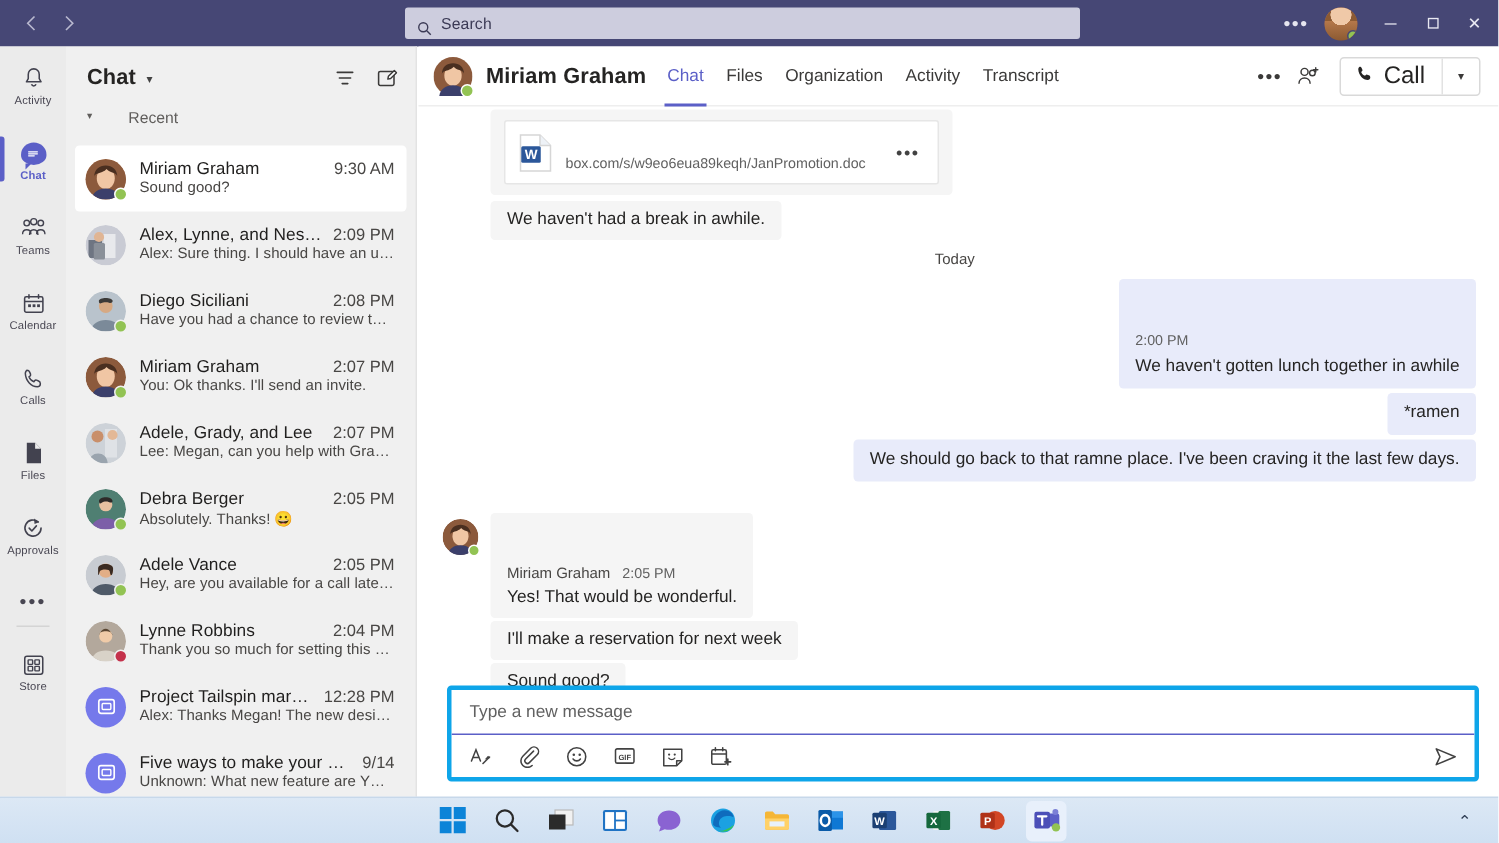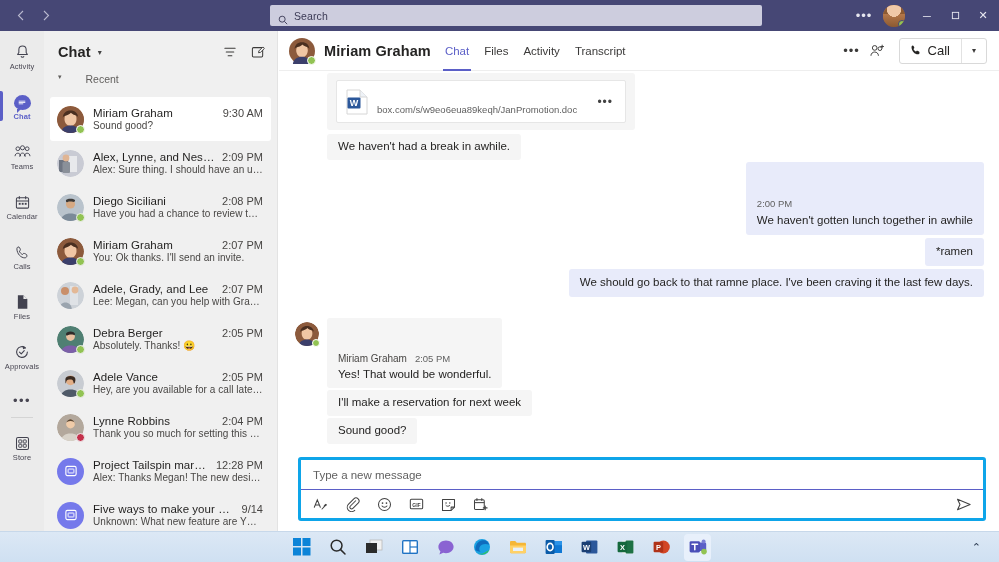--- a/index.html
+++ b/index.html
@@ -15,21 +15,21 @@
   .titlebar {
     position: absolute; top: 0; left: 0; width: 999px; height: 31px;
     background: #464775; display: flex; align-items: center;
   }
   .nav-arrows { display: flex; align-items: center; gap: 10px; padding-left: 12px; width: 270px; }
   .nav-arrow {
     color: #b9b9cf; font-size: 13px; line-height: 1;
     width: 16px; height: 18px; display: flex; align-items: center; justify-content: center;
   }
   .searchbar {
-    width: 492px; height: 21px; background: #cdcdde; border-radius: 2px;
+    width: 450px; height: 21px; background: #cdcdde; border-radius: 2px;
     display: flex; align-items: center; padding: 0 8px; gap: 6px;
   }
   .search-ico { width: 10px; height: 10px; flex: none; }
   .search-ph { font-size: 10.5px; color: #3b3a55; letter-spacing: .1px; }
   .tb-right {
     margin-left: auto; display: flex; align-items: center; gap: 0px; padding-right: 2px;
   }
   .tb-btn {
     width: 30px; height: 31px; display: flex; align-items: center; justify-content: center;
     color: #e6e6ef; font-size: 12px;
@@ -142,21 +142,21 @@
   .ch-tab.active::after {
     content:""; position: absolute; bottom: 0; left: -2px; right: -2px; height: 2px; background: #5b5fc7;
   }
   .ch-right { margin-left: auto; display: flex; align-items: center; gap: 0; }
   .ch-ico-btn { width: 26px; height: 28px; display: flex; align-items: center; justify-content: center; color: #3b3a39; }
   .call-btn {
     display: flex; align-items: center; height: 26px; border: 1px solid #d9d9d9;
     border-radius: 3px; margin-left: 8px; background: #fff; overflow: hidden;
   }
   .call-main { display: flex; align-items: center; gap: 6px; padding: 0 11px 0 10px; height: 26px; }
-  .call-lbl { font-size: 13px; color: #252423; }
+  .call-lbl { font-size: 16px; color: #252423; }
   .call-split { width: 1px; height: 26px; background: #e2e2e2; }
   .call-caret { width: 24px; height: 26px; display: flex; align-items: center; justify-content: center; color: #3b3a39; font-size: 8px; }
 
   
   .msgs { position: relative; height: 412px; padding: 0 13px 0 8px; overflow: hidden; }
   .msg-row { display: flex; padding: 0 0 0 0; }
   .msg-gutter { width: 40px; flex: none; display: flex; justify-content: center; padding-top: 4px; }
   .msg-gutter .avatar { width: 24px; height: 24px; }
   .bubbles { flex: 1; min-width: 0; }
   .bub {
@@ -613,20 +613,21 @@
             <path d="M13.5 6.5c4 0 6 2.5 6 6.5 0 3.8-2.6 7-6 7s-6-3.2-6-7c0-4 2-6.5 6-6.5z" fill="#f0c6a4"></path>
             <path d="M5.8 12c0-5 3.4-7.6 7.7-7.6S21.2 7 21.2 12c0-1.8-1.8-2.6-3.4-3-1.6-.4-3-1.3-3.8-2.3-1 1.6-4.6 2.6-6.4 3.2-1 .4-1.8 1.1-1.8 2.1z" fill="#4a2f20"></path>
             <path d="M4 27c.6-5 4.8-7.4 9.5-7.4S22.4 22 23 27z" fill="#3b3f6b"></path>
           </svg>
         <div class="presence p-available" style="border-color:#fff"></div>
       </div>
       <span class="ch-name">Miriam Graham</span>
       <div class="ch-tabs">
         <span class="ch-tab active">Chat</span>
         <span class="ch-tab">Files</span>
+        <span class="ch-tab">Organization</span>
         <span class="ch-tab">Activity</span>
         <span class="ch-tab">Transcript</span>
       </div>
       <div class="ch-right">
         <span class="ch-ico-btn" style="letter-spacing:1px;font-size:13px">•••</span>
         <span class="ch-ico-btn">
           <svg width="15" height="14" viewBox="0 0 16 15">
               <circle cx="5" cy="4.2" r="2.5" stroke="#3b3a39" stroke-width="1.05" fill="none"></circle>
               <path d="M1 12.6c0-2.4 1.8-4 4-4s4 1.6 4 4" stroke="#3b3a39" stroke-width="1.05" fill="none"></path>
               <circle cx="10.6" cy="5" r="2" stroke="#3b3a39" stroke-width="1" fill="none"></circle>
@@ -668,20 +669,23 @@
               </div>
               <span class="card-dots">•••</span>
             </div>
           </div>
           <div style="margin-top:4px">
             <span class="bub">We haven't had a break in awhile.</span>
           </div>
         </div>
       </div>
 
+      <div class="daydiv">
+        <span class="lbl">Today</span>
+      </div>
 
       <div class="right-wrap">
         <div>
           <span class="bub-out">
             <span class="bub-time">2:00 PM</span>
             <span>We haven't gotten lunch together in awhile</span>
           </span>
         </div>
         <div>
           <span class="bub-out">*ramen</span>

